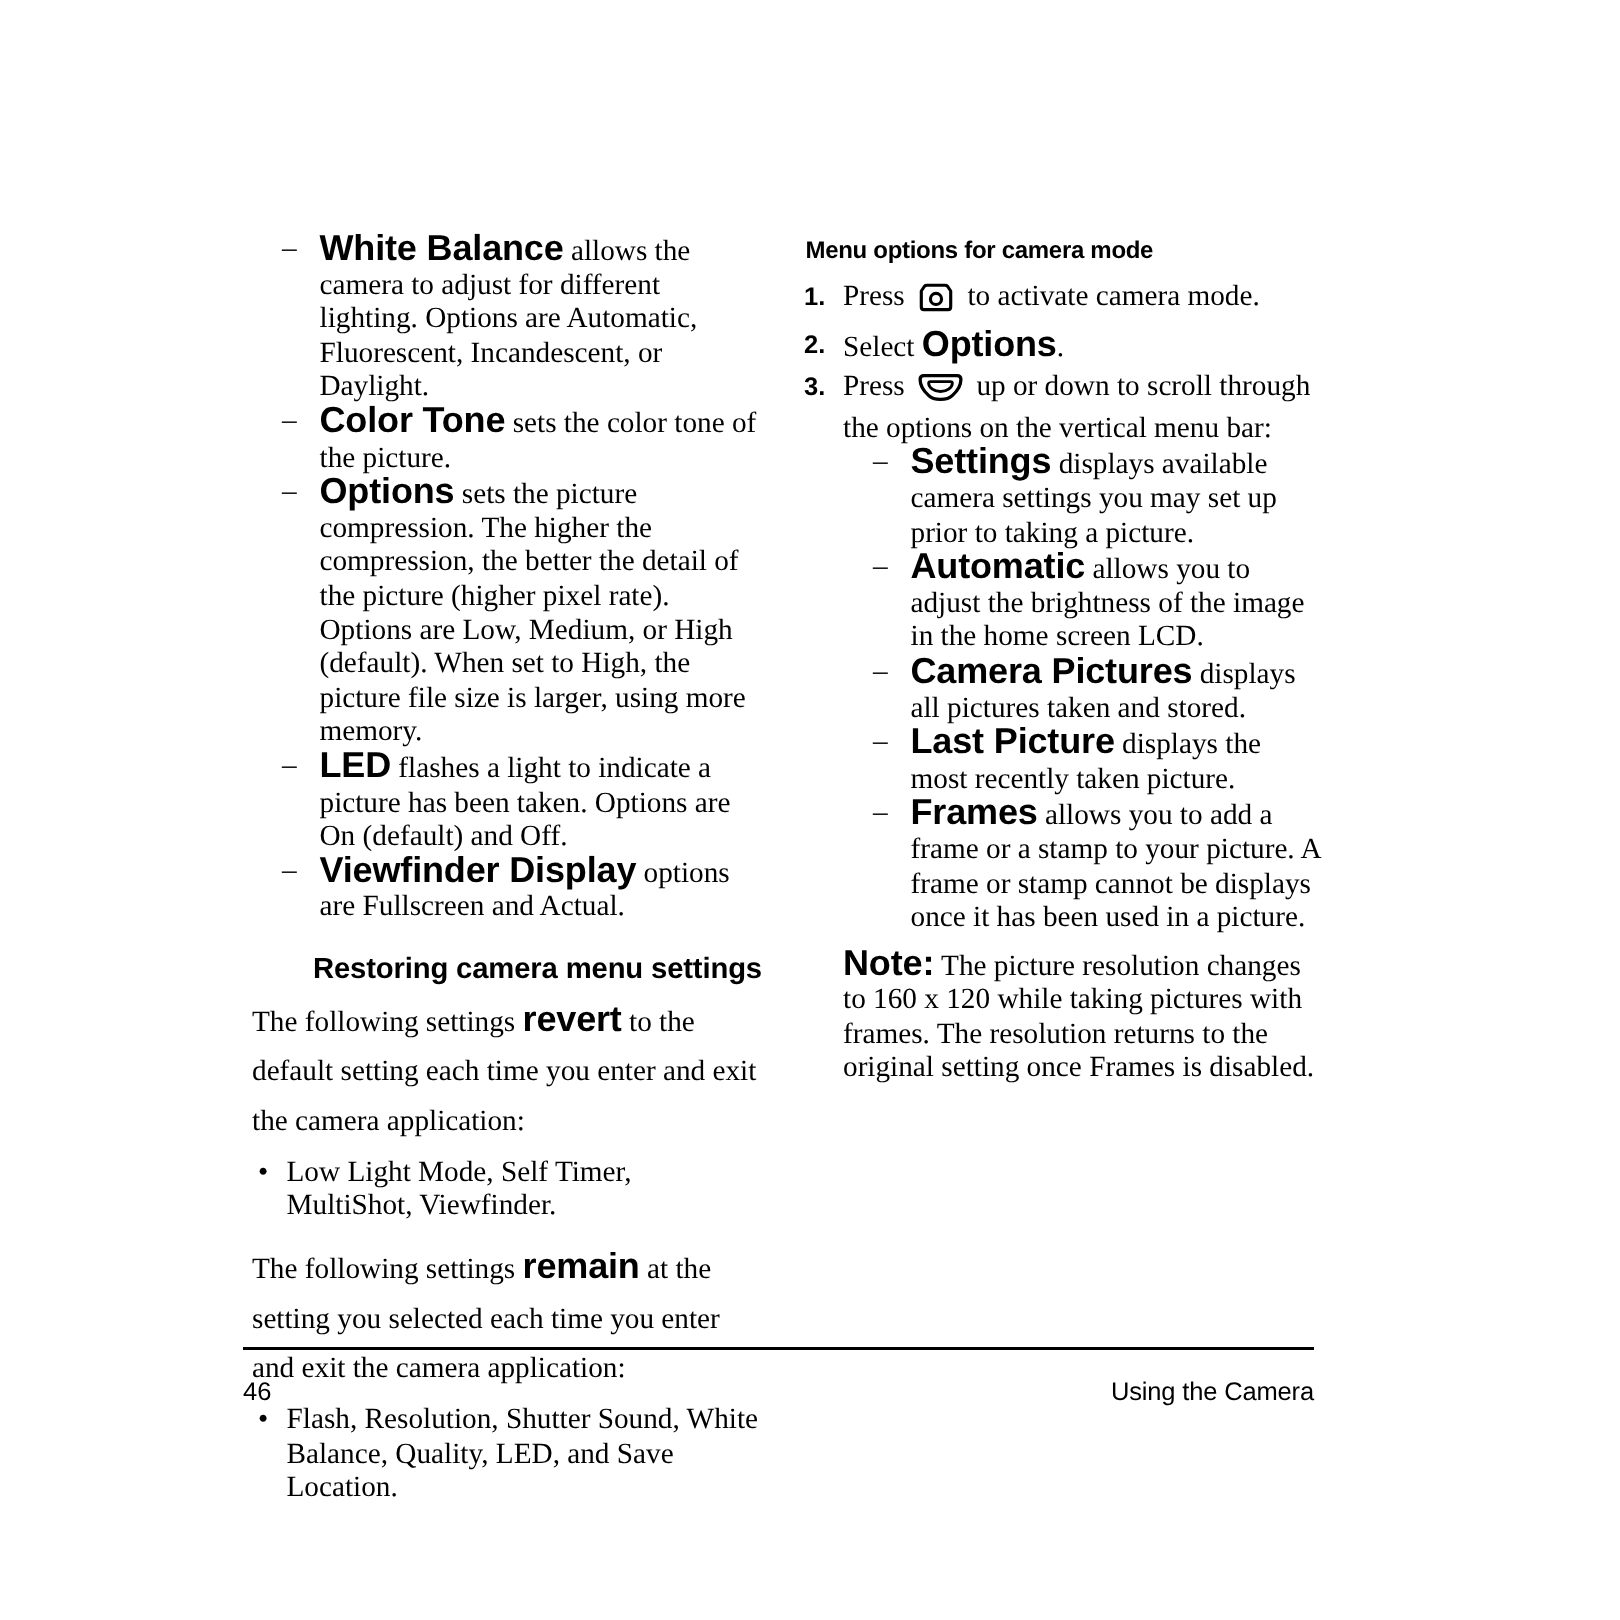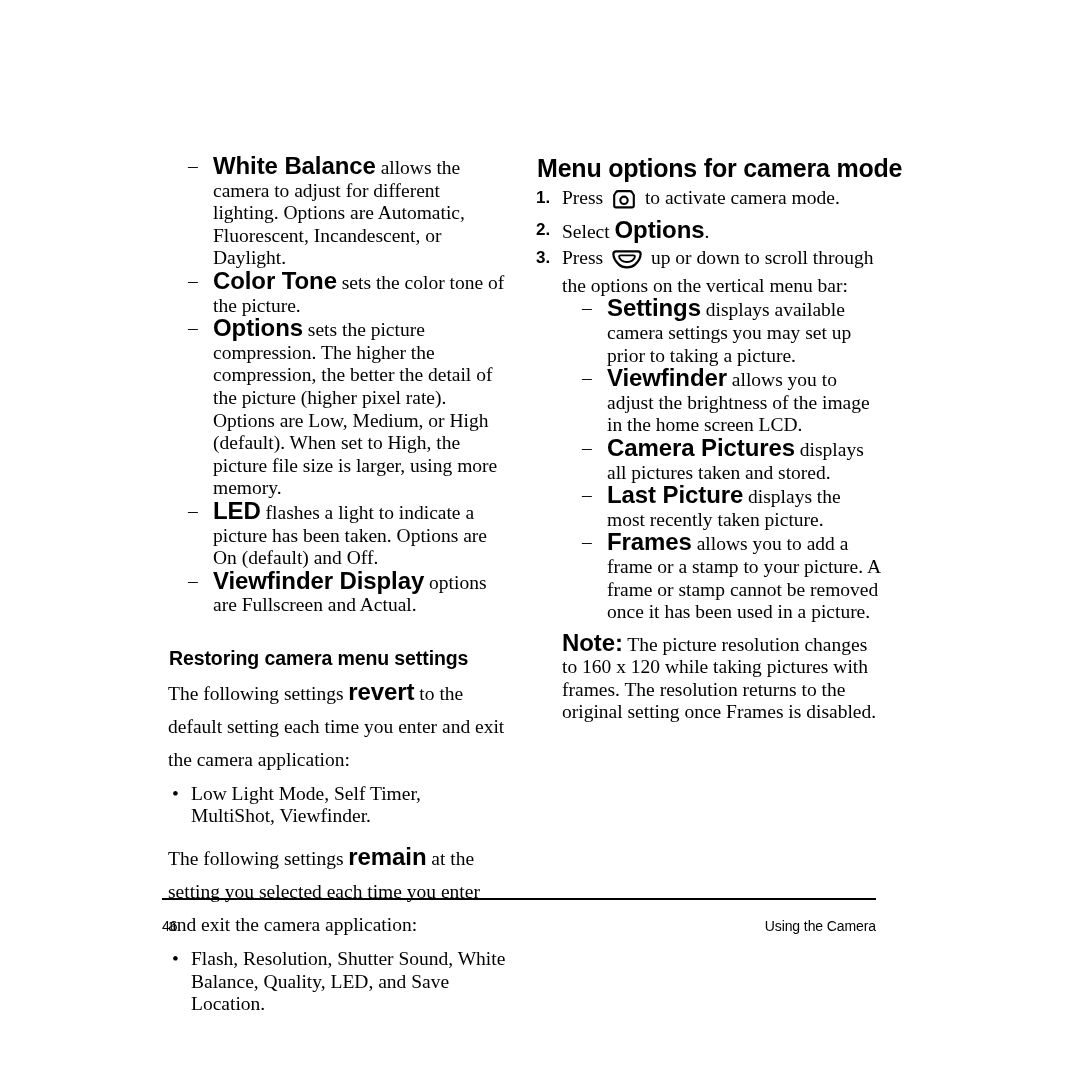--- a/index.html
+++ b/index.html
@@ -28,34 +28,35 @@
     position: absolute;
     top: 155px;
   }
   .col-left  { left: 168px; width: 340px; }
   .col-right { left: 536px; width: 345px; }
 
   
   .h-main {
     font-family: "Liberation Sans", "DejaVu Sans", sans-serif;
     font-weight: bold;
-    font-size: 25px;
+    font-size: 16px;
     line-height: 26px;
     letter-spacing: -0.2px;
     margin: 0 0 6px 1px;
     white-space: nowrap;
   }
   .h-sub {
     font-family: "Liberation Sans", "DejaVu Sans", sans-serif;
     font-weight: bold;
     font-size: 19.5px;
     line-height: 24px;
     letter-spacing: -0.1px;
-    margin: 12px 0 5px 1px;
+    margin: 0 0 5px 1px;
     white-space: nowrap;
+    text-align: right;
   }
 
   
   .para {
     font-size: 19.5px;
     line-height: 33px;
     margin: 0;
     text-align: left;
   }
 
@@ -158,21 +159,21 @@
     width: 100%;
     height: 2px;
     background: #000000;
   }
   .footer-row {
     display: flex;
     justify-content: space-between;
     align-items: baseline;
     margin-top: 7px;
     font-family: "Liberation Sans", "DejaVu Sans", sans-serif;
-    font-size: 14px;
+    font-size: 17px;
   }
   .footer-page { letter-spacing: 0px; }
   .footer-title { letter-spacing: -0.1px; margin-top: 11px; }
 </style>
 </head>
 <body>
 
 <div class="page">
 
   <div class="col col-left">
@@ -256,33 +257,33 @@
               <path d="M9.3 5.4 L22.7 5.4 Q23.9 5.4 23.9 6.6 Q23.9 8.5 21.4 10.4 Q19.3 12.0 16.0 12.0 Q12.7 12.0 10.6 10.4 Q8.1 8.5 8.1 6.6 Q8.1 5.4 9.3 5.4 Z" fill="none" stroke="#000" stroke-width="1.9" stroke-linejoin="round"></path>
             </svg></span><span> up or down to scroll through the options on the vertical menu bar:</span>
 
         <ul class="nested-dash">
           <li class="dash-item">
             <span class="marker">–</span>
             <span class="term">Settings</span><span> displays available camera settings you may set up prior to taking a picture.</span>
           </li>
           <li class="dash-item">
             <span class="marker">–</span>
-            <span class="term">Viewfinder</span><span> allows you to adjust the brightness of the image in the home screen LCD.</span>
+            <span class="term">Automatic</span><span> allows you to adjust the brightness of the image in the home screen LCD.</span>
           </li>
           <li class="dash-item">
             <span class="marker">–</span>
             <span class="term">Camera Pictures</span><span> displays all pictures taken and stored.</span>
           </li>
           <li class="dash-item">
             <span class="marker">–</span>
             <span class="term">Last Picture</span><span> displays the most recently taken picture.</span>
           </li>
           <li class="dash-item">
             <span class="marker">–</span>
-            <span class="term">Frames</span><span> allows you to add a frame or a stamp to your picture. A frame or stamp cannot be removed once it has been used in a picture.</span>
+            <span class="term">Frames</span><span> allows you to add a frame or a stamp to your picture. A frame or stamp cannot be displays once it has been used in a picture.</span>
           </li>
         </ul>
       </li>
     </ol>
 
     <div class="note-block"><span class="term">Note:</span><span>  The picture resolution changes to 160 x 120 while taking pictures with frames. The resolution returns to the original setting once Frames is disabled.</span></div>
 
   </div>
 
   <div class="footer">

